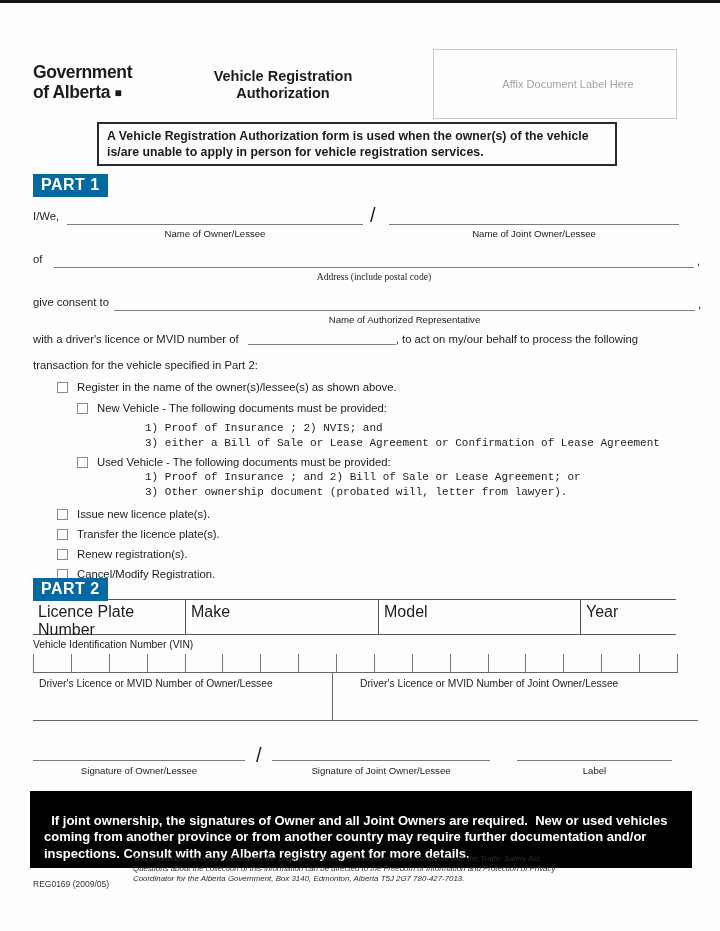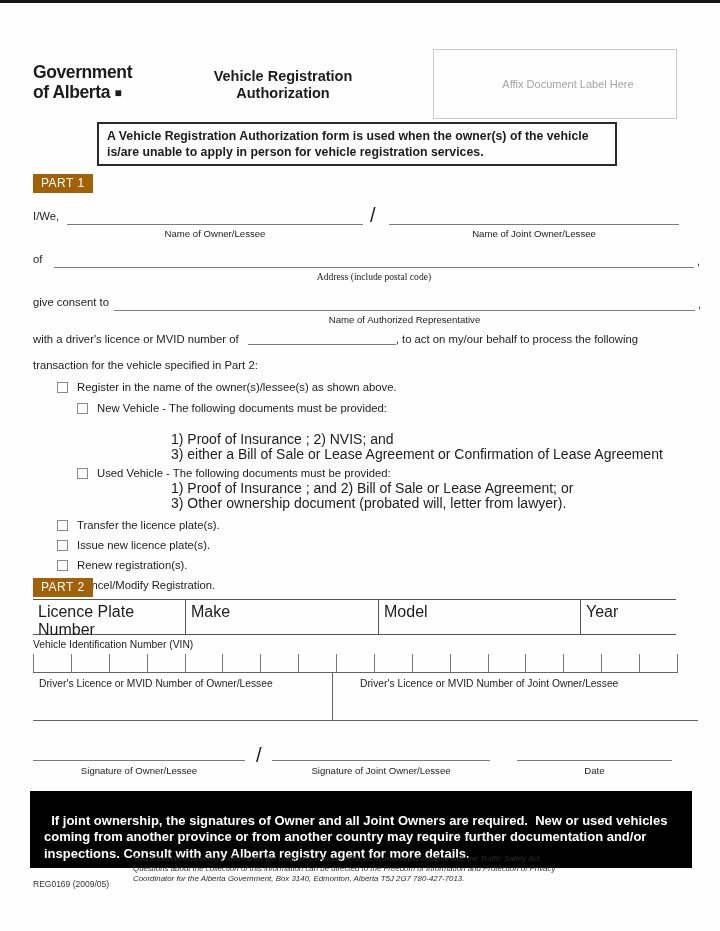--- a/index.html
+++ b/index.html
@@ -15,35 +15,35 @@
   .logo { left:33px; top:59px; font-weight:bold; font-size:17.5px; line-height:20px; letter-spacing:-0.4px; }
   .logo-square { font-size:12px; vertical-align:1px; }
   .doc-title { left:163px; top:65px; width:240px; text-align:center; font-weight:bold; font-size:14.5px; line-height:17px; }
   .affix-box { left:433px; top:46px; width:244px; height:70px; border:1px solid #c9c9c9;
     display:flex; align-items:center; justify-content:center; font-size:11px; color:#a3a3a3;padding-left:26px; }
 
   
   .intro-box { left:97px; top:119px; width:520px; border:2px solid #2a2a2a; padding:4px 8px;
     font-weight:bold; font-size:12.3px; line-height:16px; }
 
-  .badge { background:#a16207; color:#fff; font-weight:normal; font-size:12px; padding:2px 8px 3px; letter-spacing:0.5px; }
+  .badge { background:#0369a1; color:#fff; font-weight:bold; font-size:16px; padding:2px 8px 3px; letter-spacing:0.5px; }
   .badge-p1 { left:33px; top:171px; }
   .badge-p2 { left:33px; top:575px; }
 
   .body-txt { font-size:11.3px; color:#1c1c1c; }
   .blank { border-bottom:1px solid #7d7d7d; height:15px; }
   .caption { font-size:9.6px; color:#222; text-align:center; }
   .slash { font-size:20px; font-weight:normal; }
 
   
   .opts { left:57px; top:378px; width:640px; }
   .opt-row { display:flex; align-items:flex-start; margin-bottom:8px; font-size:11.3px; }
   .opt-row.lvl2 { margin-left:20px; }
   .cb { width:11px; height:11px; border:1px solid #8a8a8a; background:#fff; margin-right:9px; flex:0 0 11px; margin-top:1px; }
-  .sub-line { margin-left:114px; font-size:14px; line-height:14.5px; }
+  .sub-line { margin-left:88px; font-size:11px; line-height:14.5px;font-family:Liberation Mono, monospace; }
   .sub-block { margin-bottom:6px; }
 
   
   .p2-table { left:33px; top:596px; width:643px; height:36px; border-top:1px solid #555; border-bottom:1px solid #555; display:flex; }
   .p2-cell { padding:3px 5px; font-size:16px; }
   .p2-cell + .p2-cell { border-left:1px solid #555; }
   .c0 { width:152px; } .c1 { width:193px; } .c2 { width:202px; } .c3 { width:96px; }
 
   .vin-label { left:33px; top:636px; font-size:10.3px; }
   .vin-row { left:33px; top:651px; width:645px; height:19px; display:flex; border-bottom:1px solid #666; }
@@ -120,45 +120,45 @@
   <span class="blank" style="display:inline-block;width:148px;height:12px;vertical-align:-2px;margin-left:6px;"></span><span>, to act on my/our behalf to process the following</span>
 </div>
 <div class="abs body-txt" style="left:33px;top:356px;">transaction for the vehicle specified in Part 2:</div>
 
 <div class="abs opts">
   <div class="opt-row" style="margin-bottom:9px;">
     <span class="cb"></span>
     <span>Register in the name of the owner(s)/lessee(s) as shown above.</span>
   </div>
 
-  <div class="opt-row lvl2" style="margin-bottom:18px;">
+  <div class="opt-row lvl2" style="margin-bottom:7px;">
     <span class="cb"></span>
     <span>New Vehicle - The following documents must be provided:</span>
   </div>
   <div class="sub-block">
     <div class="sub-line">1) Proof of Insurance ; 2) NVIS; and</div>
     <div class="sub-line">3) either a Bill of Sale or Lease Agreement or Confirmation of Lease Agreement</div>
   </div>
 
   <div class="opt-row lvl2" style="margin-bottom:2px;">
     <span class="cb"></span>
     <span>Used Vehicle - The following documents must be provided:</span>
   </div>
   <div class="sub-block" style="margin-bottom:9px;">
     <div class="sub-line">1) Proof of Insurance ; and 2) Bill of Sale or Lease Agreement; or</div>
     <div class="sub-line">3) Other ownership document (probated will, letter from lawyer).</div>
   </div>
 
   <div class="opt-row">
     <span class="cb"></span>
+    <span>Issue new licence plate(s).</span>
+  </div>
+  <div class="opt-row">
+    <span class="cb"></span>
     <span>Transfer the licence plate(s).</span>
-  </div>
-  <div class="opt-row">
-    <span class="cb"></span>
-    <span>Issue new licence plate(s).</span>
   </div>
   <div class="opt-row">
     <span class="cb"></span>
     <span>Renew registration(s).</span>
   </div>
   <div class="opt-row">
     <span class="cb"></span>
     <span>Cancel/Modify Registration.</span>
   </div>
 </div>
@@ -202,21 +202,21 @@
   </div>
 </div>
 
 <div class="abs sig-row">
   <div class="sig-line" style="left:33px;width:212px;"></div>
   <span class="abs slash" style="left:256px;top:-4px;">/</span>
   <div class="sig-line" style="left:272px;width:218px;"></div>
   <div class="sig-line" style="left:517px;width:155px;"></div>
   <div class="sig-cap" style="left:33px;width:212px;">Signature of Owner/Lessee</div>
   <div class="sig-cap" style="left:272px;width:218px;">Signature of Joint Owner/Lessee</div>
-  <div class="sig-cap" style="left:517px;width:155px;">Date</div>
+  <div class="sig-cap" style="left:517px;width:155px;">Label</div>
 </div>
 
 <div class="abs notice-box">
   <span>If joint ownership, the signatures of Owner and all Joint Owners are required.  New or used vehicles coming from another province or from another country may require further documentation and/or inspections. Consult with any Alberta registry agent for more details.</span>
 </div>
 
 <div class="abs privacy">
   <div>This information is being collected for the purposes of motor vehicle records in accordance with the Traffic Safety Act.</div>
   <div>Questions about the collection of this information can be directed to the Freedom of Information and Protection of Privacy</div>
   <div>Coordinator for the Alberta Government, Box 3140, Edmonton, Alberta T5J 2G7 780-427-7013.</div>

